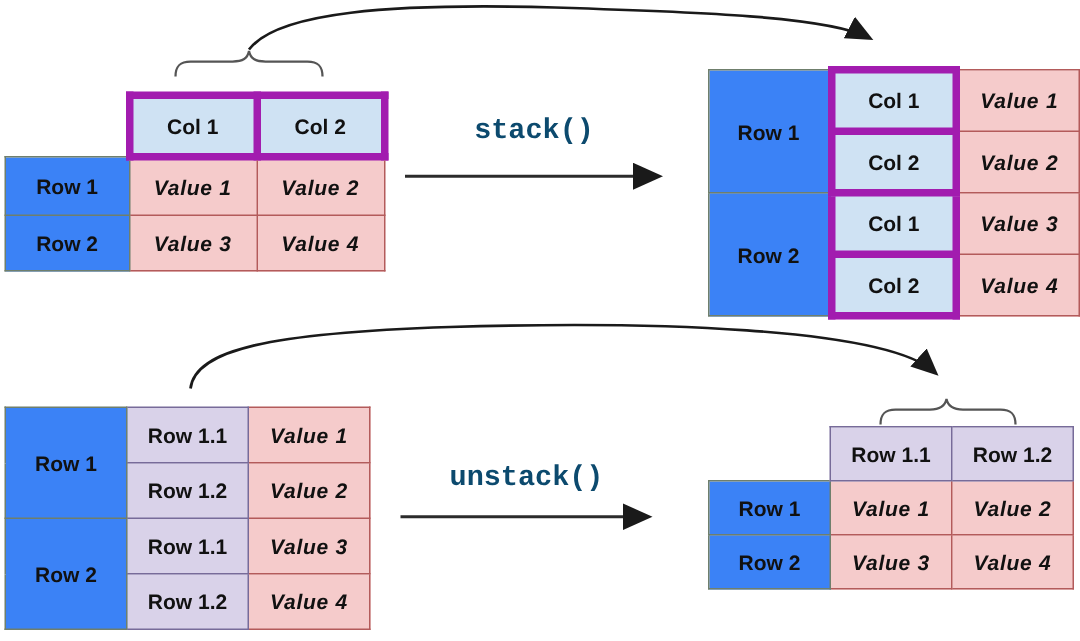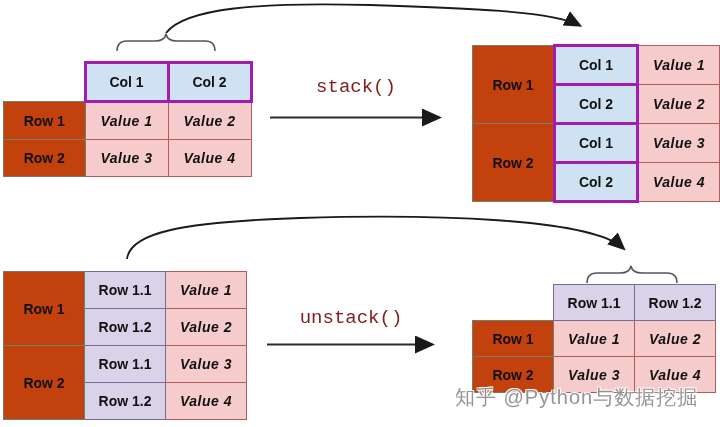--- a/index.html
+++ b/index.html
@@ -8,32 +8,32 @@
     font-family:"Liberation Sans",sans-serif;overflow:hidden;
   }
   table.tbl{
     position:absolute;border-collapse:collapse;table-layout:fixed;
   }
   table.tbl td{
     width:80px;height:36px;padding:0;text-align:center;vertical-align:middle;
     font-family:"Liberation Sans",sans-serif;font-weight:bold;font-size:14px;color:#111;
   }
   td.ghost{border:none;background:transparent;}
-  td.green{background:#c2410c;border:1px solid #6f7f6c;}
-  td.blue{background:#cfe2f3;border:3px solid #a21caf;margin-left:12px;}
+  td.green{background:#3b82f6;border:1px solid #6f7f6c;}
+  td.blue{background:#cfe2f3;border:5px solid #a21caf;margin-left:12px;}
   td.purple{background:#d9d2e9;border:1px solid #776b99;}
   td.pink{background:#f5cbcb;border:1px solid #b35b5b;}
   td.val{
     font-family:"Liberation Mono",monospace;font-style:italic;font-weight:normal;
     font-size:14px;letter-spacing:0.5px;color:#222;margin-left:20px;
   }
   .code-label{
     position:absolute;transform:translateX(-50%);
-    font-family:"Liberation Mono",monospace;font-weight:normal;font-size:19px;
-    color:#7f1d1d;white-space:nowrap;
+    font-family:"Liberation Mono",monospace;font-weight:bold;font-size:19px;
+    color:#0c4a6e;white-space:nowrap;
   }
   #arrows{position:absolute;left:0;top:0;width:720px;height:427px;pointer-events:none;}
   .watermark{
     position:absolute;left:455px;top:384px;z-index:5;
     font-size:20px;letter-spacing:1px;color:rgba(128,128,128,0.85);white-space:nowrap;
     text-shadow:1px 1px 0 rgba(255,255,255,.9),-1px -1px 0 rgba(255,255,255,.9),
                 1px -1px 0 rgba(255,255,255,.9),-1px 1px 0 rgba(255,255,255,.9);
   }
 </style>
 </head>
@@ -143,15 +143,14 @@
 
     <line x1="270" y1="117.5" x2="438" y2="117.5" stroke="#2b2b2b" stroke-width="2" marker-end="url(#ah)"></line>
 
     <path d="M127,259 C130,233 180,222 300,218 C430,214 590,218 623,248" fill="none" stroke="#1a1a1a" stroke-width="1.8" marker-end="url(#ah)"></path>
 
     <line x1="267" y1="344.5" x2="431" y2="344.5" stroke="#2b2b2b" stroke-width="2" marker-end="url(#ah)"></line>
 
     <path d="M587,283 C587,276 590,273 597,273 L620,273 C626,273 630,271 631,266 C632,271 636,273 642,273 L667,273 C674,273 677,276 677,283" fill="none" stroke="#555" stroke-width="1.5"></path>
   </svg>
 
-  <div class="watermark">知乎 @Python与数据挖掘</div>
 
 </div>
 
 </body></html>

